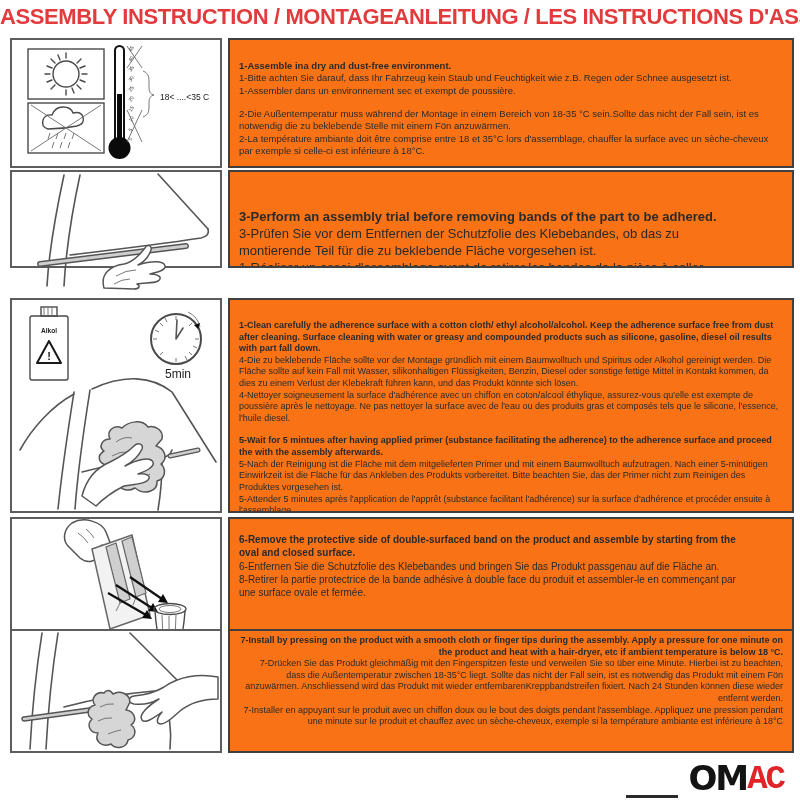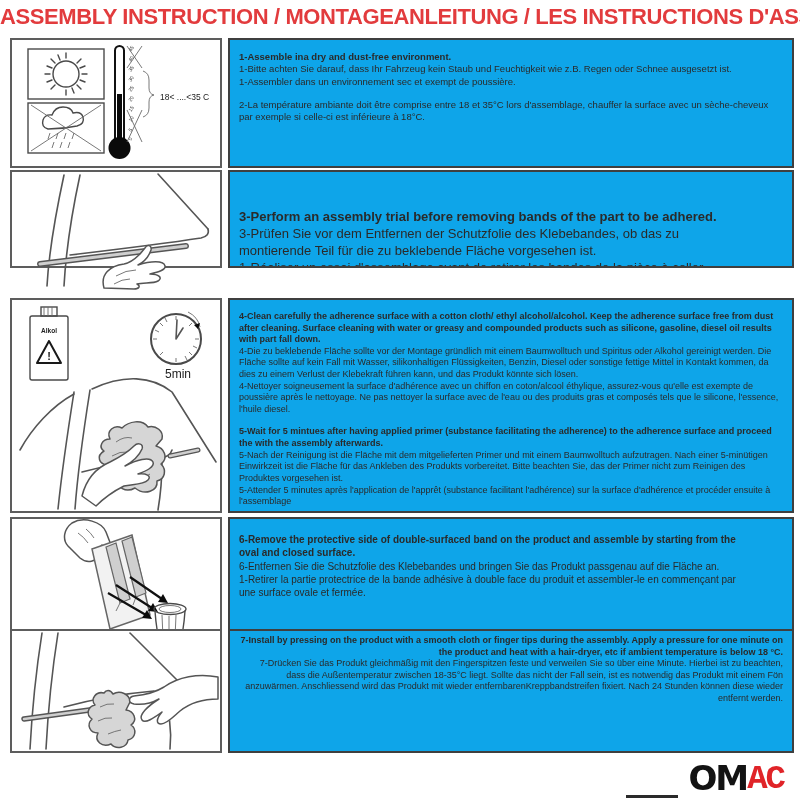--- a/index.html
+++ b/index.html
@@ -10,22 +10,22 @@
          white-space:nowrap;}
   .row{position:absolute;left:0;width:800px;}
   .r1{top:38px;height:130px;}
   .r2{top:170px;height:98px;}
   .r3{top:298px;height:215px;}
   .r4{top:517px;height:131px;}
   .r5{top:629px;height:124px;text-align:right;}
   .illus{position:absolute;left:10px;top:0;width:212px;height:100%;
          border:2px solid #5d5d5d;background:#fff;box-sizing:border-box;}
   .textbox{position:absolute;left:228px;top:0;width:566px;height:100%;
-           border:2px solid #3f3f3f;background:#0ea5e9;box-sizing:border-box;
-           padding:11px 9px;overflow:hidden;}
+           border:2px solid #3f3f3f;background:#f97316;box-sizing:border-box;
+           padding:20px 9px;overflow:hidden;}
   .textbox p{margin:0;}
   .textbox .b{font-weight:700;}
   .sec + .sec{margin-top:11px;}
   .fs-sm{font-size:9.5px;line-height:1.3;}
   .fs-xs{font-size:9px;line-height:1.29;}
   .fs-lg{font-size:13px;line-height:1.32;}
   .r2 .textbox{padding-top:36px;}
   .r2 .textbox p{max-width:505px;}
   .r4 .textbox{padding-top:14px;}
   .r4 .textbox p{max-width:505px;font-size:10px;line-height:1.33;}
@@ -86,20 +86,21 @@
         </g>
       </svg>
     </div>
     <div class="textbox fs-sm">
       <div class="sec">
         <p class="b">1-Assemble ina dry and dust-free environment.</p>
         <p>1-Bitte achten Sie darauf, dass Ihr Fahrzeug kein Staub und Feuchtigkeit wie z.B. Regen oder Schnee ausgesetzt ist.</p>
         <p>1-Assembler dans un environnement sec et exempt de poussière.</p>
       </div>
       <div class="sec">
+        <p>2-Die Außentemperatur muss während der Montage in einem Bereich von 18-35 °C  sein.Sollte das nicht der Fall sein, ist es notwendig die zu beklebende Stelle mit einem Fön anzuwärmen.</p>
         <p>2-La température ambiante doit être comprise entre 18 et 35°C lors d'assemblage, chauffer la surface avec un sèche-cheveux par exemple si celle-ci est inférieure à 18°C.</p>
       </div>
     </div>
   </div>
 
   <div class="row r2">
     <div class="illus">
       <svg width="208" height="118" viewBox="0 0 208 118">
         <g>
           <path class="ln2" d="M52,3 C44,40 37,78 35,114"></path>
@@ -157,21 +158,21 @@
         </g>
         <g>
           <path class="cloth" d="M110,128 C102,124 94,131 98,139 C90,139 86,147 92,151 C84,156 87,164 95,165 C89,173 96,181 106,178 C104,188 114,193 123,188 C133,196 146,191 145,181 C153,179 155,170 149,164 C157,158 152,148 144,146 L150,139 C152,131 144,125 136,127 C130,119 117,121 110,128 Z"></path>
           <path class="thin" d="M104,142 q8,-6 16,-4 M100,156 q8,-5 16,-4 M112,170 q8,-4 16,-4 M126,180 q8,-3 12,-6"></path>
           <path class="hand" d="M70,196 C74,180 84,168 98,162 C106,158 116,152 122,146 C126,142 132,144 130,149 C127,156 120,162 113,166 C124,160 138,156 141,162 C143,167 134,171 126,174 C134,173 140,176 136,180 C131,185 120,184 112,186 C104,190 92,198 84,206 Z"></path>
         </g>
       </svg>
     </div>
     <div class="textbox fs-xs">
       <div class="sec">
-        <p class="b">4-Clean carefully the adherence surface with a cotton cloth/ ethyl alcohol/alcohol. Keep the adherence surface free from dust after cleaning. Surface cleaning with water or greasy and compounded products such as silicone, gasoline, diesel oil results with part fall down.</p>
+        <p class="b">1-Clean carefully the adherence surface with a cotton cloth/ ethyl alcohol/alcohol. Keep the adherence surface free from dust after cleaning. Surface cleaning with water or greasy and compounded products such as silicone, gasoline, diesel oil results with part fall down.</p>
         <p>4-Die zu beklebende Fläche sollte vor der Montage gründlich mit einem Baumwolltuch und Spiritus oder Alkohol gereinigt werden. Die Fläche sollte auf kein Fall mit Wasser, silikonhaltigen Flüssigkeiten, Benzin, Diesel oder sonstige fettige Mittel in Kontakt kommen, da dies zu einem Verlust der Klebekraft führen kann, und das Produkt könnte sich lösen.</p>
         <p>4-Nettoyer soigneusement la surface d'adhérence avec un chiffon en coton/alcool éthylique, assurez-vous qu'elle est exempte de poussière après le nettoyage. Ne pas nettoyer la surface avec de l'eau ou des produits gras et composés tels que le silicone, l'essence, l'huile diesel.</p>
       </div>
       <div class="sec">
         <p class="b">5-Wait for 5 mintues after having applied primer (substance facilitating the adherence) to the adherence surface and proceed the with the assembly afterwards.</p>
         <p>5-Nach der Reinigung ist die Fläche mit dem mitgelieferten Primer und mit einem Baumwolltuch aufzutragen. Nach einer 5-minütigen Einwirkzeit ist die Fläche für das Ankleben des Produkts vorbereitet. Bitte beachten Sie, das der Primer nicht zum Reinigen des Produktes vorgesehen ist.</p>
         <p>5-Attender 5 minutes après l'application de l'apprêt (substance facilitant l'adhérence) sur la surface d'adhérence et procéder ensuite à l'assemblage</p>
       </div>
     </div>
   </div>
@@ -201,21 +202,21 @@
           <ellipse class="thin" cx="158" cy="90" rx="11" ry="3.5"></ellipse>
           <path class="ln" d="M143,92 C144,106 146,117 148,122 L168,122 C170,117 172,106 173,92"></path>
           <path class="thin" d="M150,96 L151,119 M157,97 L157,120 M164,96 L163,119"></path>
         </g>
       </svg>
     </div>
     <div class="textbox">
       <div class="sec">
         <p class="b">6-Remove the protective side of double-surfaced band on the product and assemble by starting from the oval and closed surface.</p>
         <p>6-Entfernen Sie die Schutzfolie des Klebebandes und bringen Sie das Produkt passgenau auf die Fläche an.</p>
-        <p>1-Retirer la partie protectrice de la bande adhésive à double face du produit et assembler-le en commençant par une surface ovale et fermée.</p>
+        <p>8-Retirer la partie protectrice de la bande adhésive à double face du produit et assembler-le en commençant par une surface ovale et fermée.</p>
       </div>
     </div>
   </div>
 
   <div class="row r5">
     <div class="illus">
       <svg width="208" height="120" viewBox="0 0 208 120">
         <g>
           <path class="ln2" d="M30,2 C24,40 20,80 18,118"></path>
           <path class="ln2" d="M46,2 C40,40 36,80 34,118"></path>
@@ -231,20 +232,21 @@
           <path class="cloth" d="M92,62 C84,60 78,68 83,74 C75,76 74,84 80,88 C74,94 78,102 86,102 C82,110 90,117 99,113 C104,119 115,117 116,109 C124,107 125,98 119,94 C126,89 122,80 114,79 L118,71 C118,63 108,59 101,63 C98,58 94,59 92,62 Z"></path>
           <path class="thin" d="M88,76 q7,-4 14,-3 M86,90 q7,-4 14,-3 M96,103 q7,-3 13,-4"></path>
           <path class="hand" d="M206,46 C186,42 166,46 152,56 C144,61 132,64 122,65 C116,66 116,72 122,73 C130,74 140,72 147,68 C136,75 126,84 130,89 C133,93 142,87 150,81 C144,88 144,93 149,93 C155,93 162,85 168,80 C178,72 192,68 206,68 Z"></path>
         </g>
       </svg>
     </div>
     <div class="textbox fs-xs">
       <div class="sec">
         <p class="b">7-Install by pressing on the product with a smooth cloth or finger tips during the assembly. Apply a pressure for one minute on the product and heat with a hair-dryer, etc if ambient temperature is below 18 °C.</p>
         <p>7-Drücken Sie das Produkt gleichmäßig mit den Fingerspitzen feste und verweilen Sie so über eine Minute. Hierbei ist zu beachten, dass die Außentemperatur zwischen 18-35°C liegt. Sollte das nicht der Fall sein, ist es notwendig das Produkt mit einem Fön anzuwärmen. Anschliessend wird das Produkt mit wieder entfernbarenKreppbandstreifen fixiert. Nach 24 Stunden können diese wieder entfernt werden.</p>
+        <p>7-Installer en appuyant sur le produit avec un chiffon doux ou le bout des doigts pendant l'assemblage. Appliquez une pression pendant une minute sur le produit et chauffez avec un sèche-cheveux, exemple si la température ambiante est inférieure à 18°C</p>
       </div>
     </div>
   </div>
 
   <div class="logo">
     <span class="logo-line"></span>
     <span class="logo-om">OM</span>
     <span class="logo-ac">AC</span>
   </div>
 

